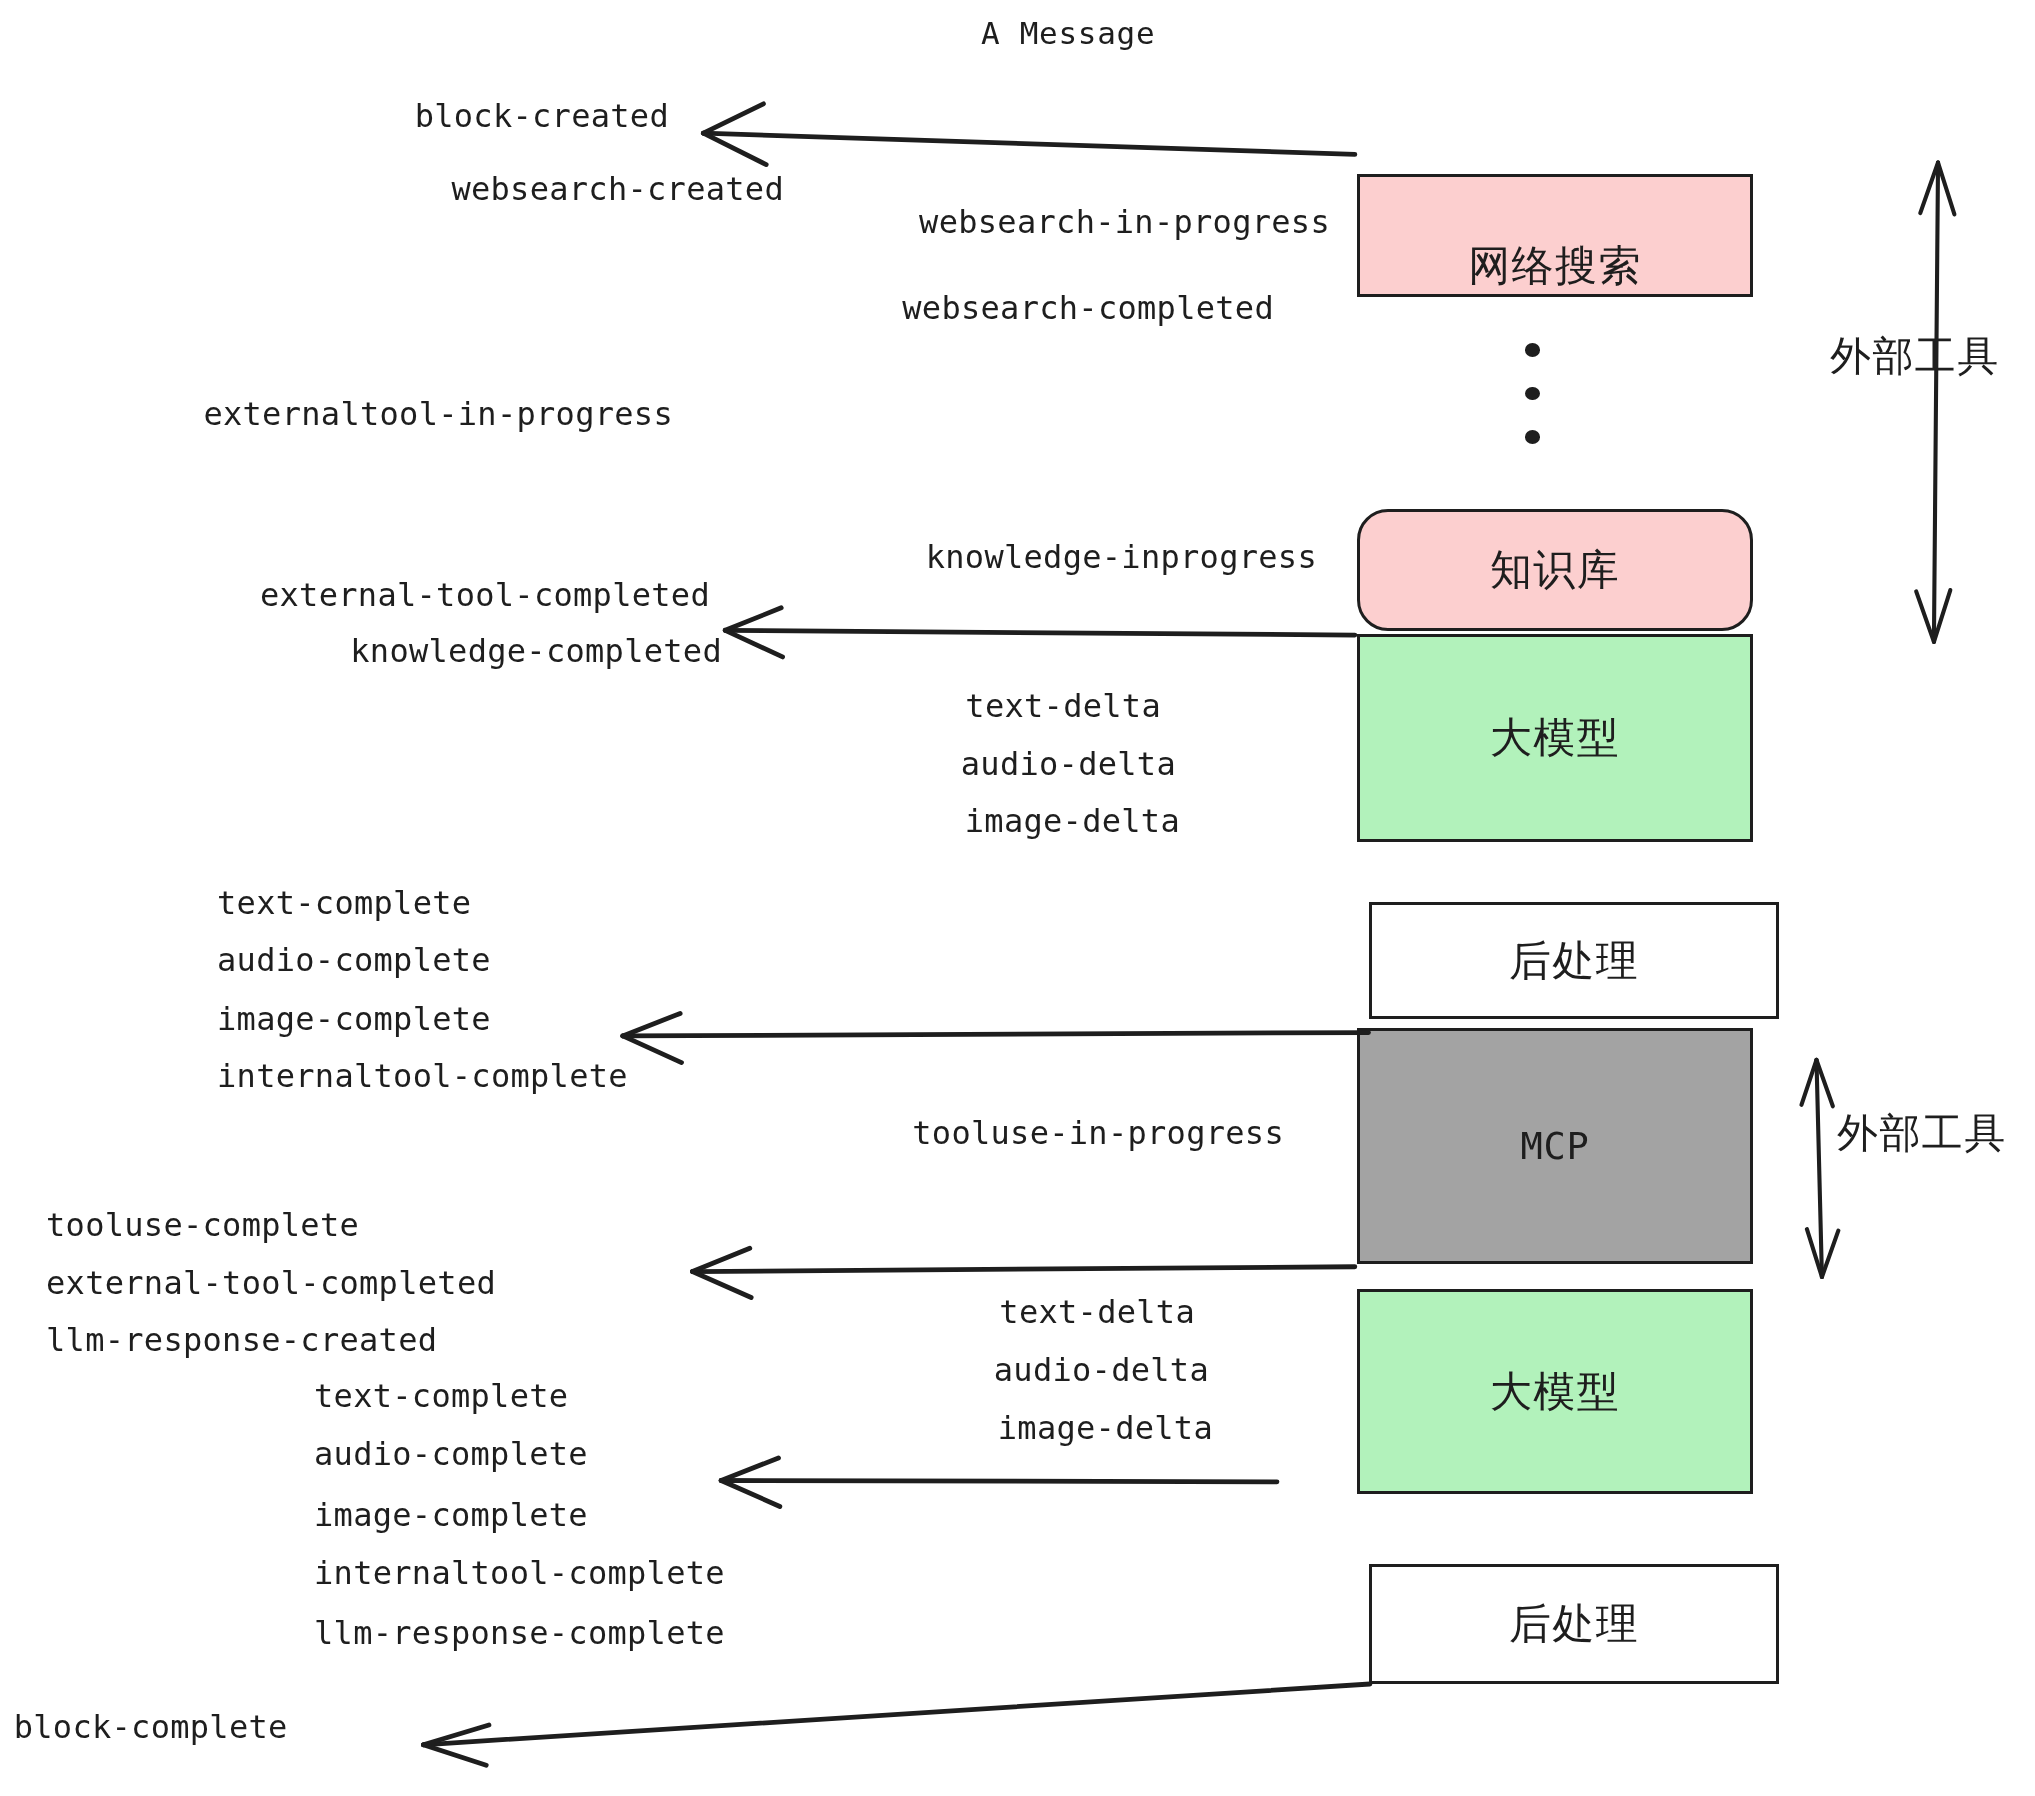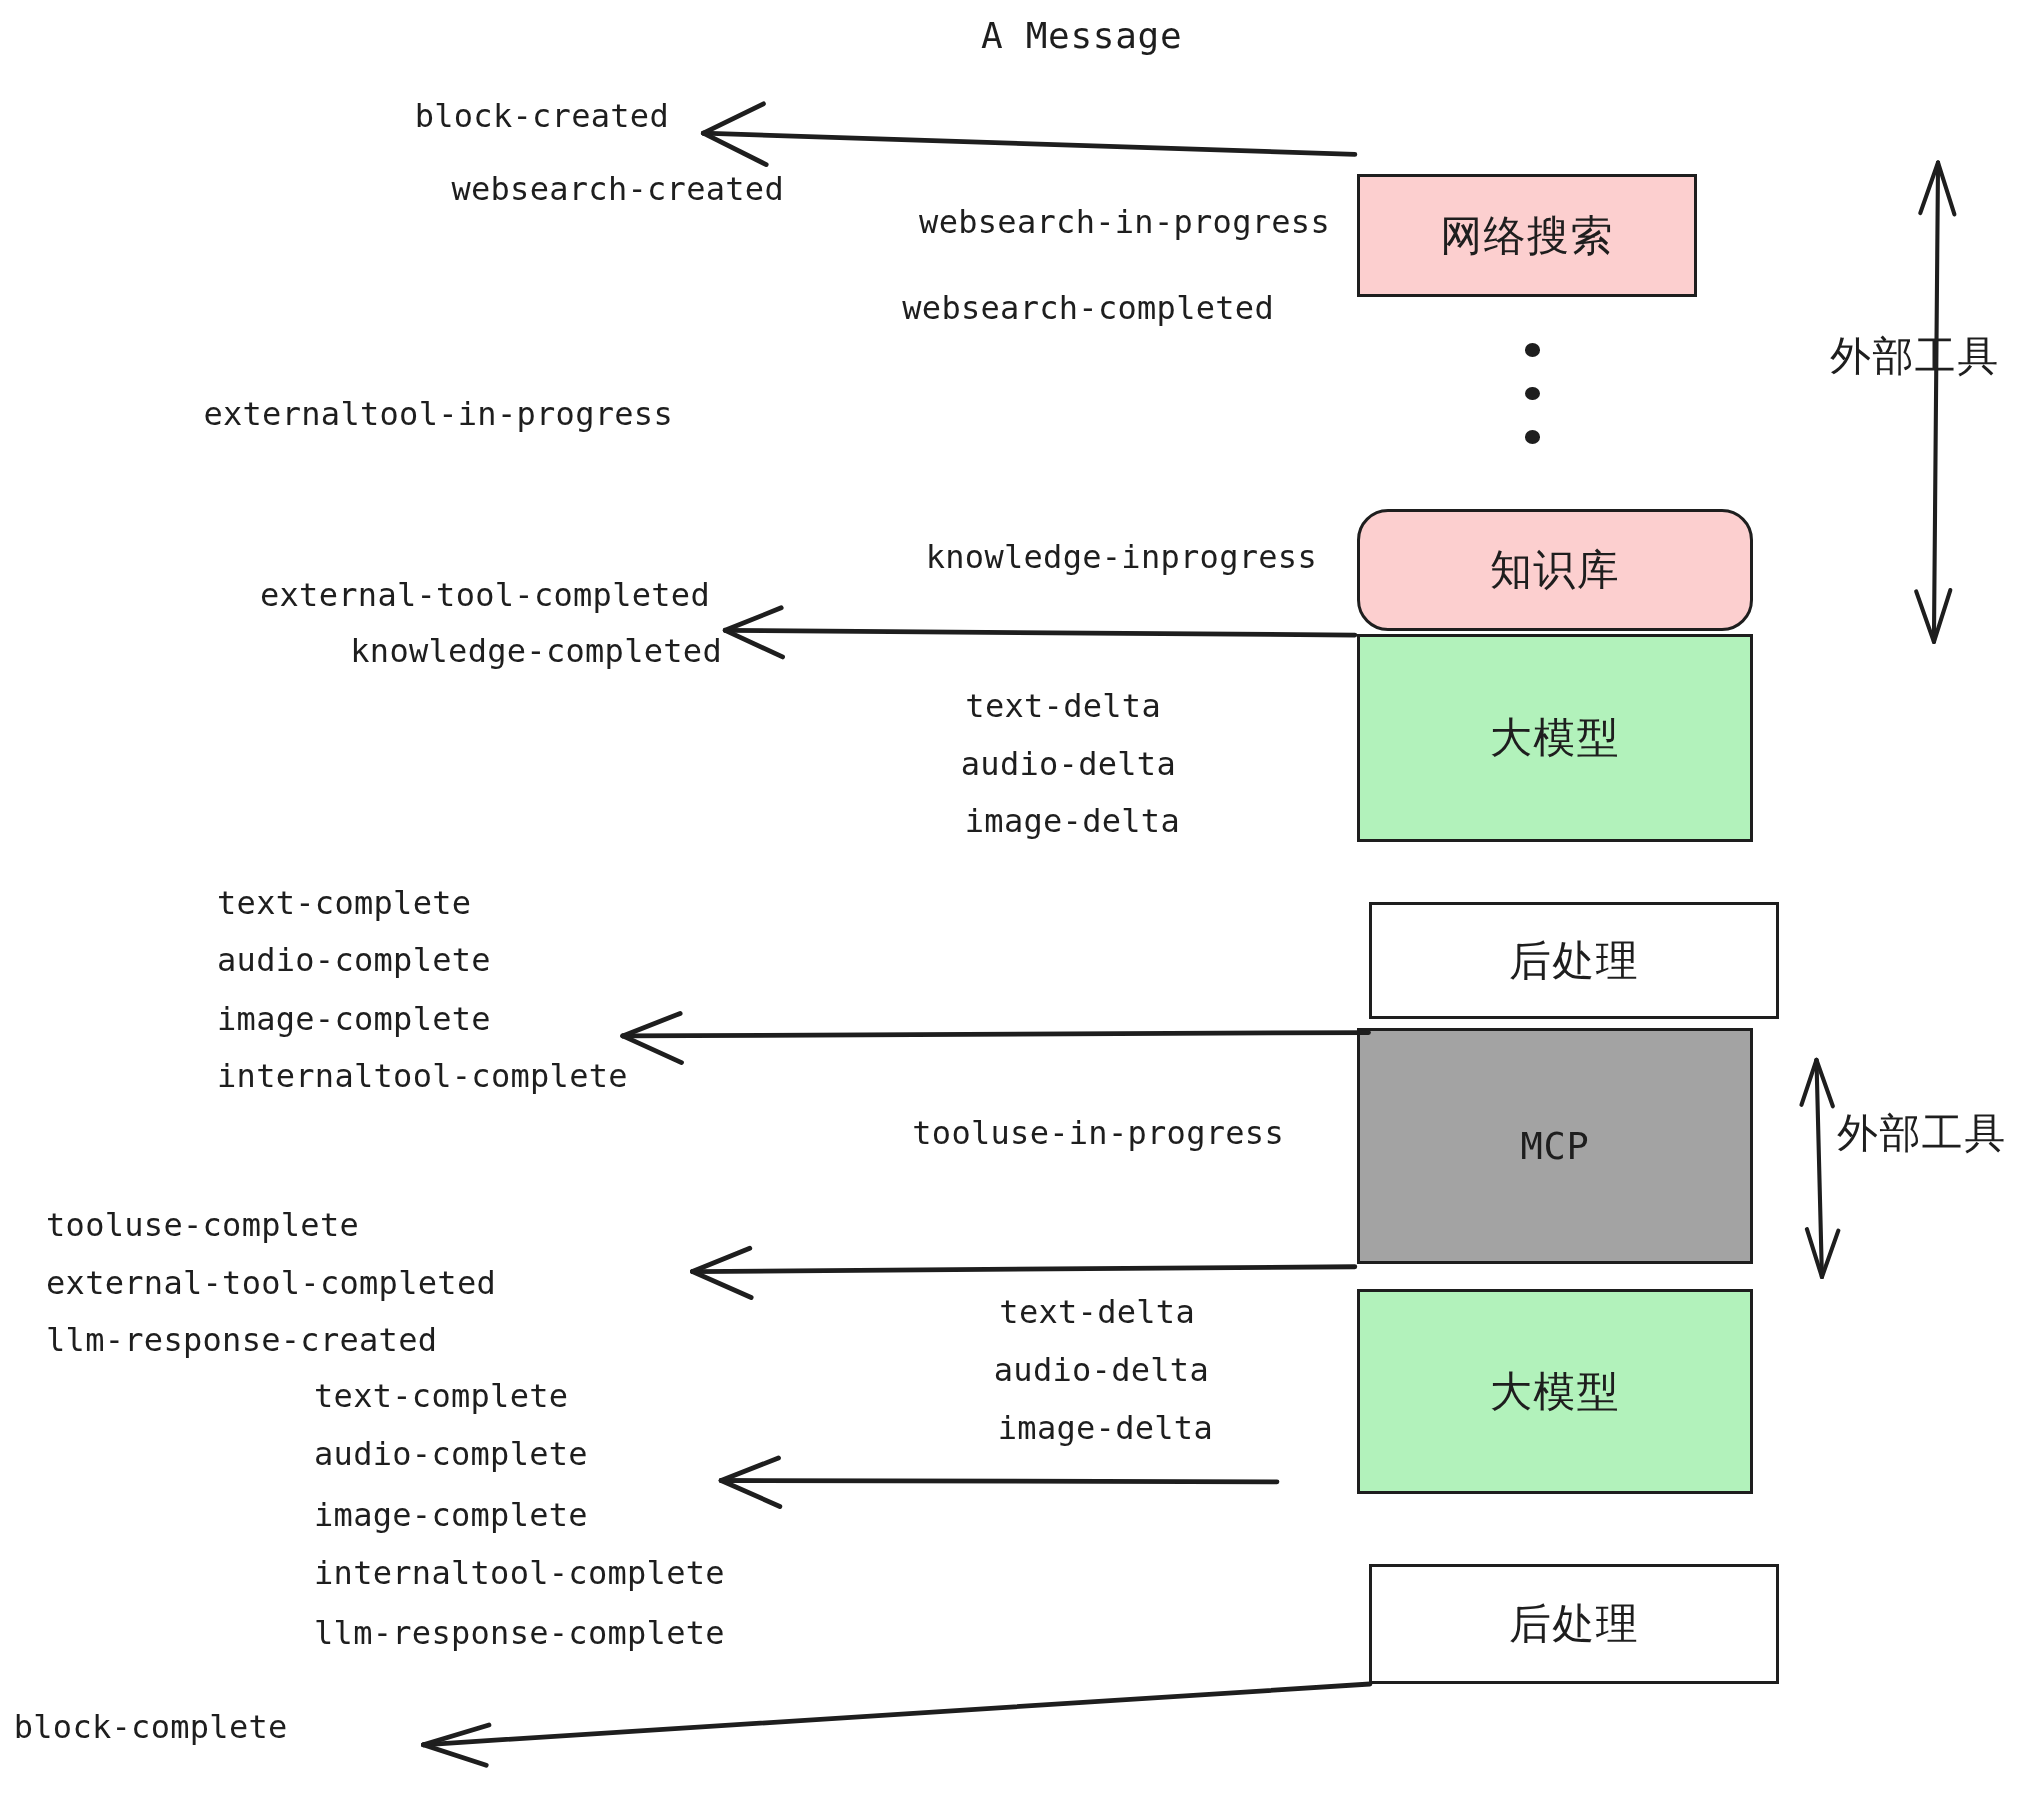--- a/index.html
+++ b/index.html
@@ -24,21 +24,21 @@
     font-size: 32px;
     line-height: 1;
     color: #1e1e1e;
     white-space: nowrap;
     letter-spacing: 0.3px;
   }
   .evt.r { transform: translateX(-100%); }
   .title {
     position: absolute;
     font-family: "DejaVu Sans Mono", "Liberation Mono", monospace;
-    font-size: 36px;
+    font-size: 31px;
     color: #1e1e1e;
     white-space: nowrap;
     letter-spacing: 0.7px;
   }
   
   .box {
     position: absolute;
     box-sizing: border-box;
     border: 3.4px solid #1e1e1e;
     display: flex;
@@ -124,21 +124,21 @@
   <div class="evt r" style="left:1209px; top:1354px;">audio-delta</div>
   <div class="evt r" style="left:1213px; top:1412px;">image-delta</div>
 
   <div class="evt" style="left:314px; top:1380px;">text-complete</div>
   <div class="evt" style="left:314px; top:1438px;">audio-complete</div>
   <div class="evt" style="left:314px; top:1499px;">image-complete</div>
   <div class="evt" style="left:314px; top:1557px;">internaltool-complete</div>
   <div class="evt" style="left:314px; top:1617px;">llm-response-complete</div>
   <div class="evt" style="left:13.7px;  top:1711px;">block-complete</div>
 
-  <div class="box" style="left:1357px; top:174px;  width:340px; height:123px; background:#fccfcf;">
+  <div class="box" style="left:1357px; top:174px;  width:396px; height:123px; background:#fccfcf;align-items:flex-end;">
     <span class="box-label">网络搜索</span>
   </div>
 
   <div class="vdots" style="left:1525px; top:343px;">
     <span></span>
     <span></span>
     <span></span>
   </div>
 
   <div class="box" style="left:1357px; top:509px;  width:396px; height:122px; background:#fccfcf;border-radius:31px;">

